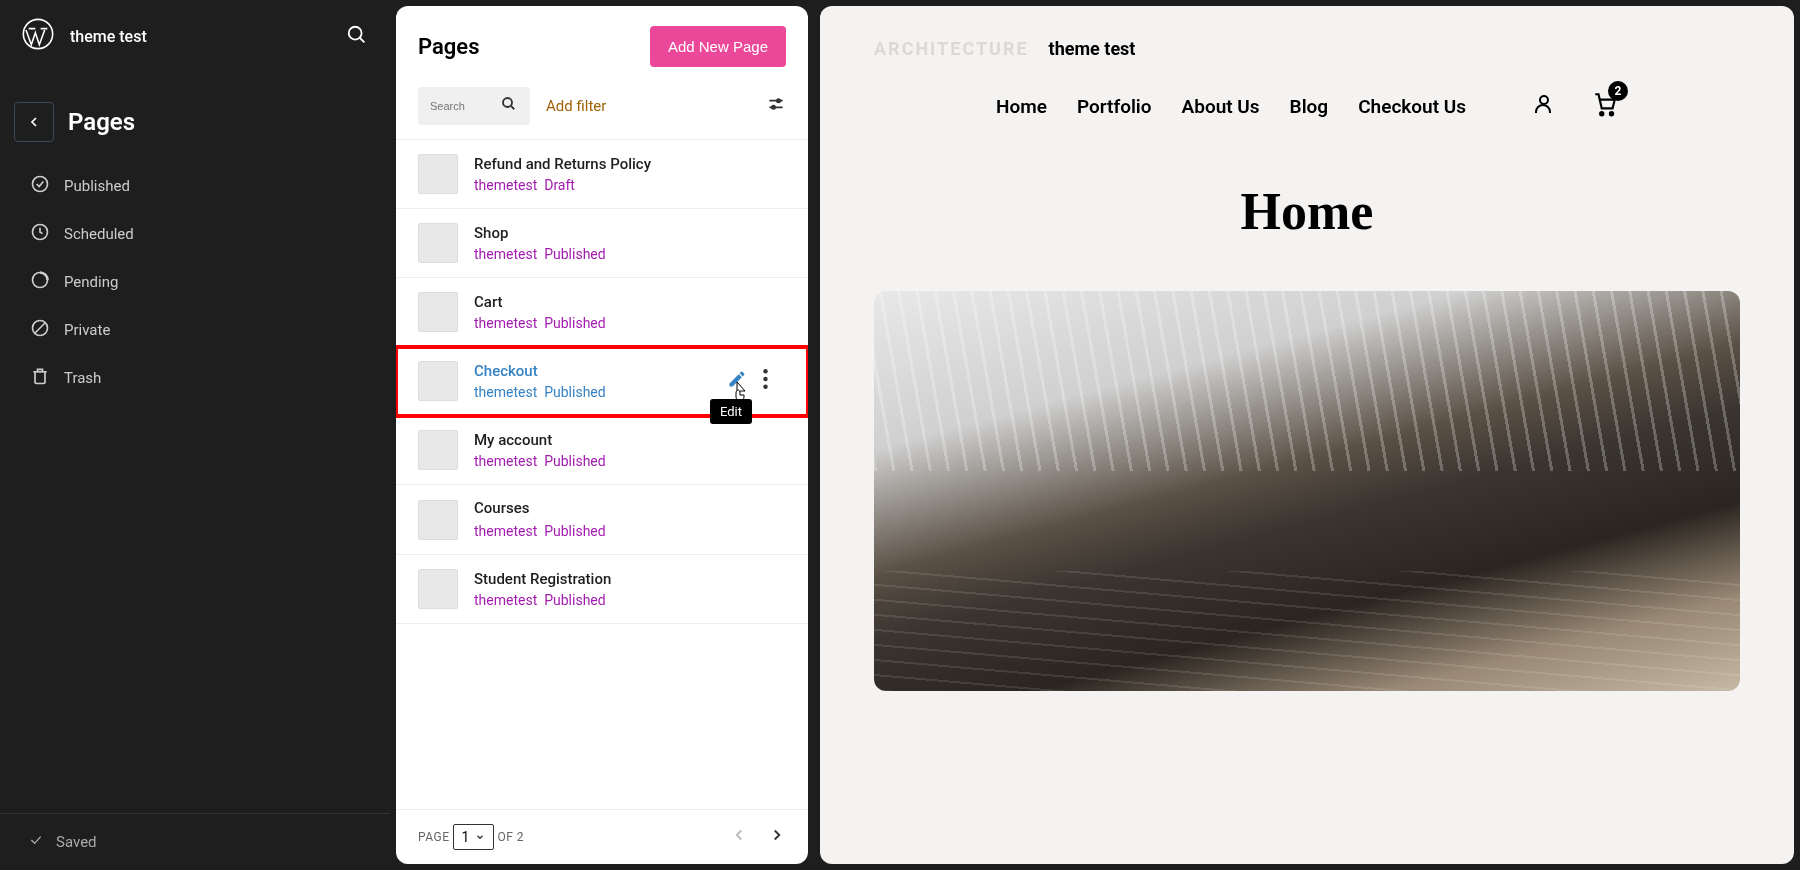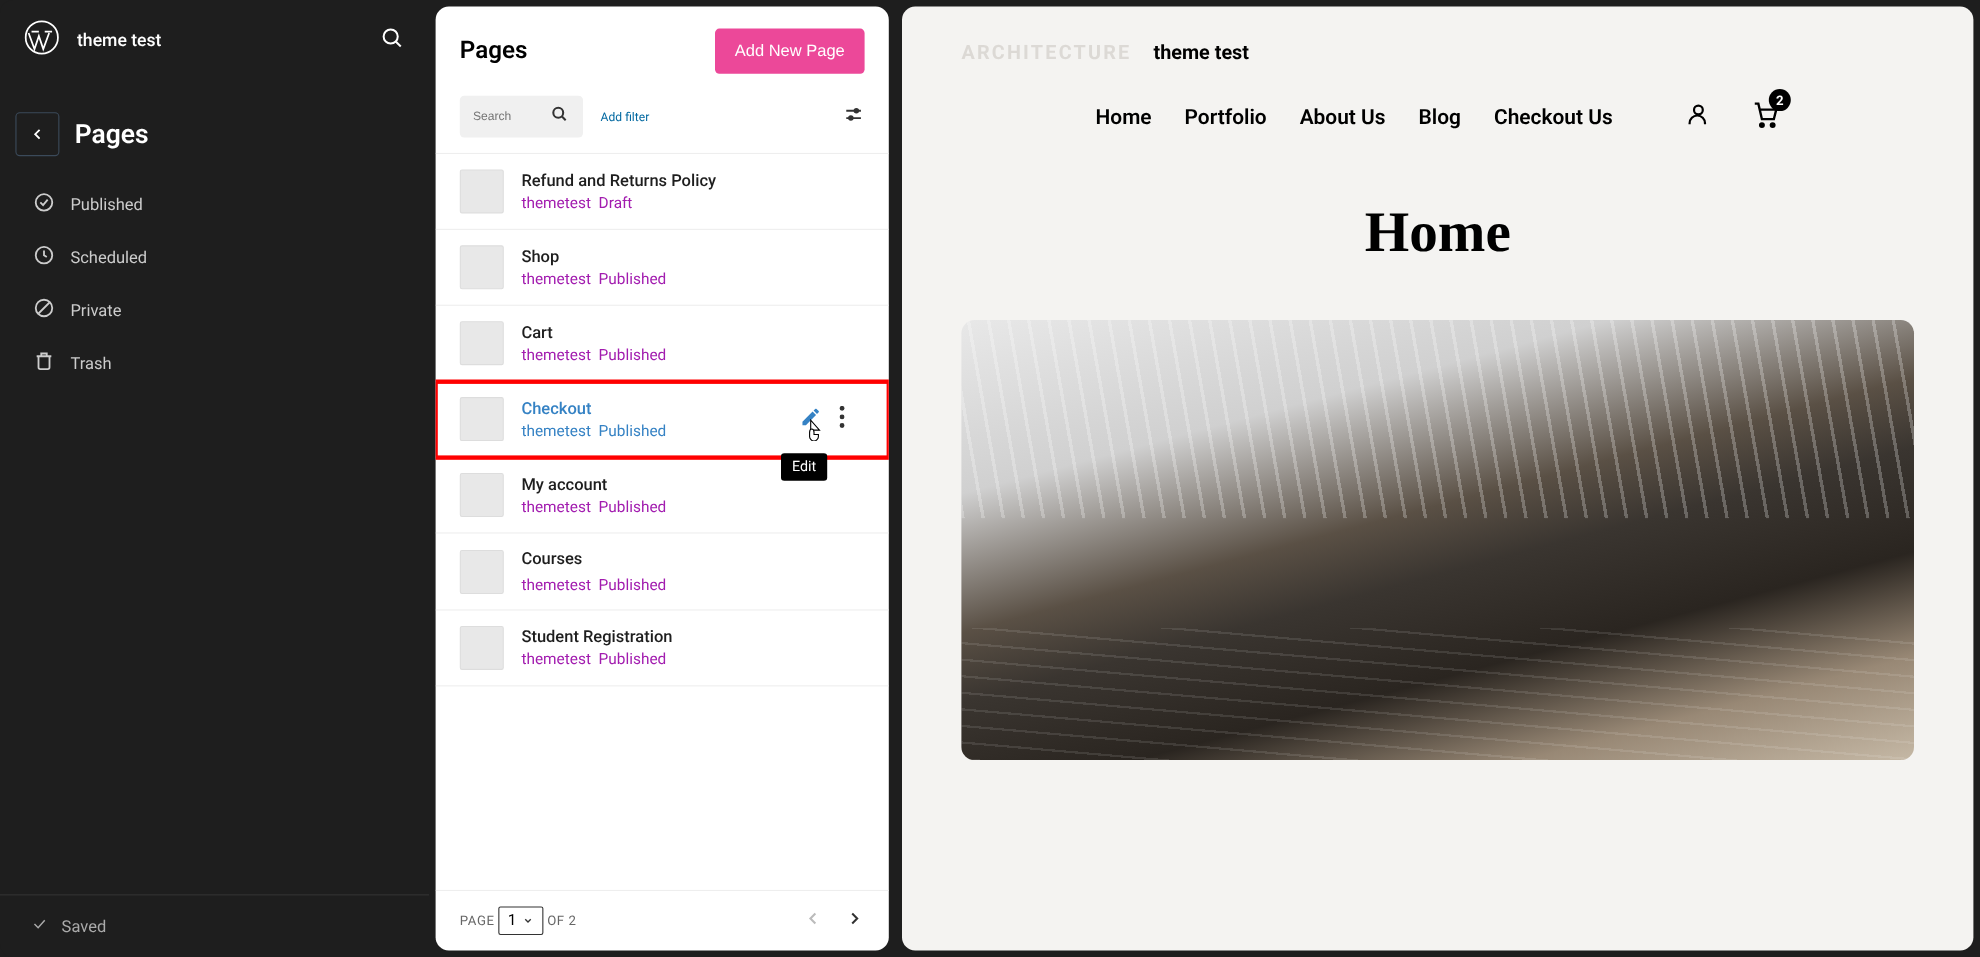--- a/index.html
+++ b/index.html
@@ -23,33 +23,33 @@
 .footer { margin-top: auto; padding: 18px 28px; border-top: 1px solid #333; display: flex; align-items: center; gap: 12px; color: #aaa; font-size: 15px; }
 
 .pages-panel { width: 412px; background: #fff; border-radius: 12px; margin: 6px; display: flex; flex-direction: column; overflow: hidden; }
 .pages-header { display: flex; align-items: center; justify-content: space-between; padding: 20px 22px; }
 .pages-title { font-size: 22px; font-weight: 600; }
 .add-btn { background: #ec4899; color: #fff; border: none; padding: 12px 18px; border-radius: 4px; font-size: 15px; font-weight: 500; cursor: pointer; }
 
 .filter-row { display: flex; align-items: center; gap: 16px; padding: 0 22px 14px; border-bottom: 1px solid #eee; }
 .search-box { display: flex; align-items: center; background: #f0f0f0; border-radius: 4px; padding: 8px 12px; }
 .search-input { border: none; background: transparent; outline: none; font-size: 11px; width: 70px; }
-.filter-link { color: #0369a1; font-size: 11px; cursor: pointer; }
+.filter-link { color: #a16207; font-size: 15px; cursor: pointer; }
 .filter-icon { margin-left: auto; cursor: pointer; }
 
 .page-row { display: flex; align-items: center; gap: 16px; padding: 14px 22px; border-bottom: 1px solid #eee; position: relative; cursor: pointer; }
 .page-row.highlighted { outline: 4px solid #ff0000; outline-offset: -2px; z-index: 1; }
 .thumb { width: 40px; height: 40px; background: #e8e8e8; border: 1px solid #ddd; border-radius: 2px; flex-shrink: 0; }
 .page-info { flex: 1; display: flex; flex-direction: column; gap: 4px; }
 .page-title { font-size: 15px; font-weight: 500; color: #1e1e1e; }
 .page-meta { font-size: 14px; color: #a21caf; }
 .page-row.highlighted .page-title, .page-row.highlighted .page-meta { color: #3582c4; }
 .page-actions { display: none; position: absolute; right: 40px; top: 22px; align-items: center; gap: 16px; }
 .page-row.highlighted .page-actions { display: flex; }
-.tooltip { position: absolute; background: #000; color: #fff; font-size: 13px; padding: 5px 10px; border-radius: 3px; top: 65px; right: 56px; }
+.tooltip { position: absolute; background: #000; color: #fff; font-size: 13px; padding: 5px 10px; border-radius: 3px; top: 52px; right: 56px; }
 .cursor { position: absolute; top: 32px; right: 58px; width: 20px; height: 20px; pointer-events: none; }
 
 .pagination { display: flex; align-items: center; gap: 3px; padding: 14px 22px; border-top: 1px solid #eee; margin-top: auto; }
 .page-label { font-size: 12px; color: #666; letter-spacing: 0.5px; }
 .page-select { display: flex; align-items: center; gap: 6px; border: 1px solid #333; padding: 4px 8px; border-radius: 2px; font-size: 14px; cursor: pointer; }
 .pag-arrows { margin-left: auto; display: flex; gap: 20px; }
 .pag-arrow { cursor: pointer; color: #333; }
 .pag-arrow.disabled { color: #bbb; cursor: default; }
 
 .preview { flex: 1; background: #f4f3f1; border-radius: 12px; margin: 6px; padding: 32px 54px; overflow: hidden; }
@@ -103,20 +103,27 @@
             <polyline points="8 12 11 15 16 9"></polyline>
           </svg></span>
       <span>Published</span>
     </li>
     <li class="nav-item">
       <span><svg class="nav-icon" viewBox="0 0 24 24" fill="none" stroke="currentColor" stroke-width="2">
             <circle cx="12" cy="12" r="9"></circle>
             <polyline points="12 7 12 12 15 14"></polyline>
           </svg></span>
       <span>Scheduled</span>
+    </li>
+    <li class="nav-item">
+      <span><svg class="nav-icon" viewBox="0 0 24 24" fill="none" stroke="currentColor" stroke-width="2">
+            <circle cx="12" cy="12" r="9"></circle>
+            <path d="M12 3 a9 9 0 0 1 9 9" stroke-width="3"></path>
+          </svg></span>
+      <span>Pending</span>
     </li>
     <li class="nav-item">
       <span><svg class="nav-icon" viewBox="0 0 24 24" fill="none" stroke="currentColor" stroke-width="2">
             <circle cx="12" cy="12" r="9"></circle>
             <line x1="6" y1="18" x2="18" y2="6"></line>
           </svg></span>
       <span>Private</span>
     </li>
     <li class="nav-item">
       <span><svg class="nav-icon" viewBox="0 0 24 24" fill="none" stroke="currentColor" stroke-width="2">

